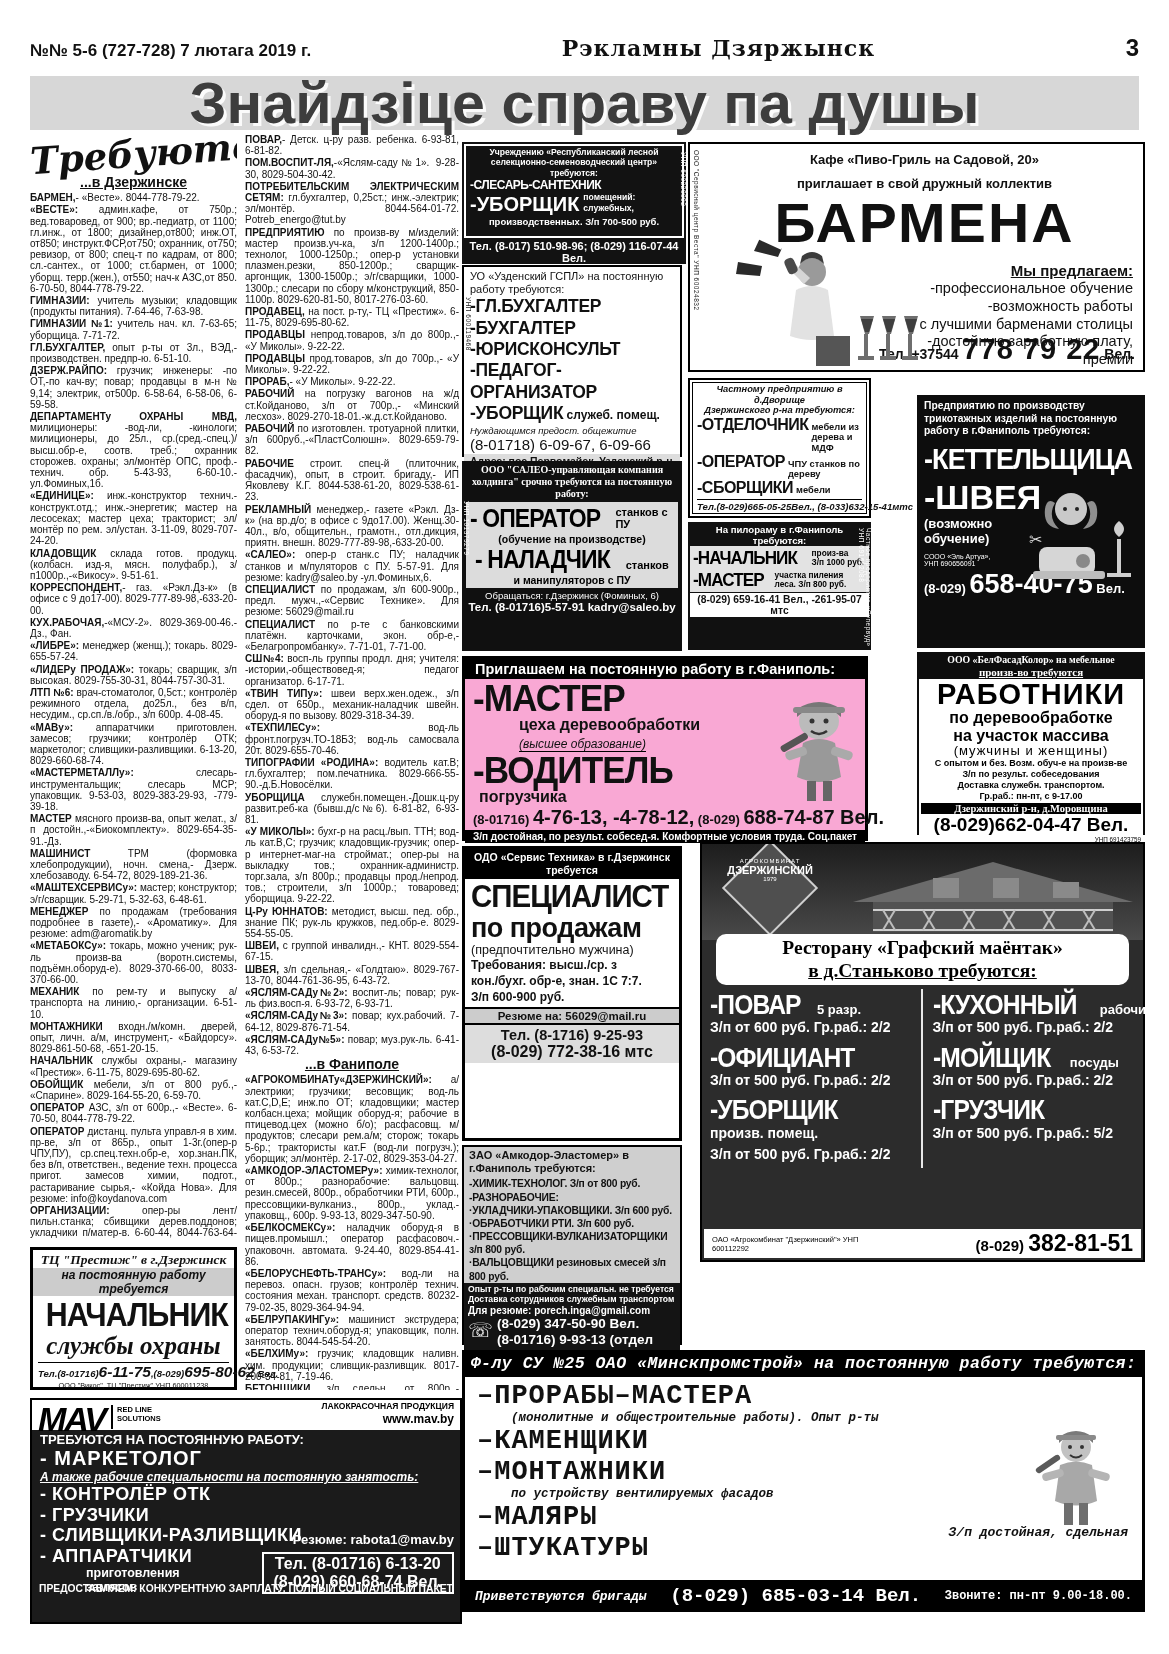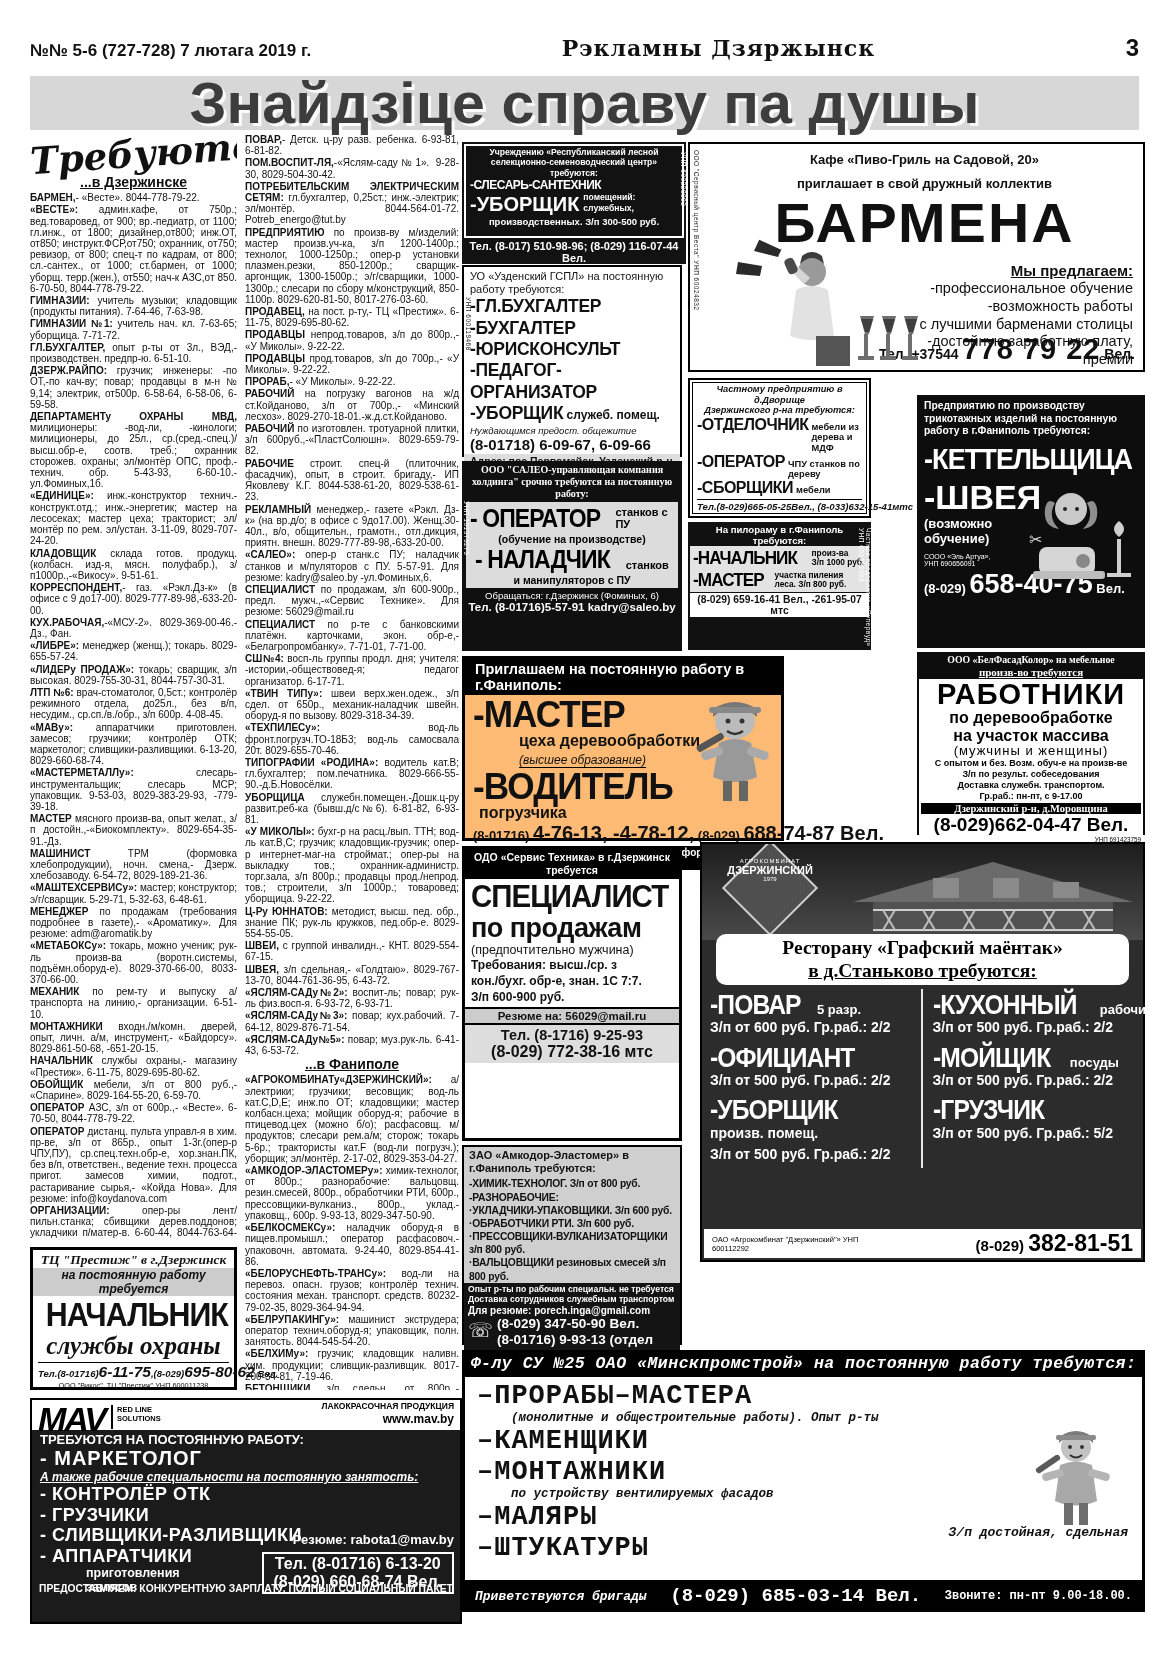--- a/index.html
+++ b/index.html
@@ -36,34 +36,34 @@
   #slesar .sm{font-size:8.6px;font-weight:bold;line-height:1.25;padding-bottom:2px;}
   #slesar .sal{font-size:9.5px;font-weight:bold;text-align:center;}
   #slesar .ph{font-size:11px;font-weight:900;text-align:center;margin-top:2px;}
   
   #uzd{left:462px;top:265px;width:220px;height:192px;border:2px solid #000;padding:3px 6px;box-sizing:border-box;}
   #uzd .org{font-size:11px;line-height:1.2;}
   #uzd .pos{font-size:17.5px;font-weight:900;line-height:1.22;letter-spacing:-.3px;}
   #uzd .last .pos{display:inline;}
   #uzd .last .sm{font-size:12px;font-weight:bold;}
   #uzd .note{font-size:9.5px;font-style:italic;margin-top:1px;}
-  #uzd .ph{font-size:15px;font-weight:700;}
+  #uzd .ph{font-size:15px;font-weight:400;}
   #uzd .addr{font-size:10.5px;font-weight:bold;background:#ddd;margin:1px -6px -3px;padding:1px 6px;}
   
   #saleo{left:462px;top:461px;width:220px;height:190px;background:#101010;color:#fff;padding:3px 4px;box-sizing:border-box;}
   #saleo .org{font-family:"Liberation Serif",serif;font-size:10px;font-weight:bold;text-align:center;line-height:1.2;}
   #saleo .panel{background:#dcdcdc;color:#000;margin:2px 0;padding:2px 4px;}
   #saleo .row{display:flex;align-items:flex-end;gap:4px;justify-content:center;}
   #saleo .big{font-size:25px;font-weight:900;letter-spacing:-1px;transform:scaleX(.92);transform-origin:left;white-space:nowrap;}
   #saleo .sm{font-size:11px;font-weight:900;padding-bottom:3px;}
   #saleo .nt{font-size:10.5px;font-weight:900;text-align:center;}
   #saleo .contact{font-size:9.5px;text-align:center;}
   #saleo .ph{font-size:11.5px;font-weight:900;text-align:center;}
   
-  #master{left:462px;top:656px;width:322px;height:185px;border:3px solid #000;box-sizing:border-box;background:#fdba74;}
+  #master{left:462px;top:656px;width:406px;height:185px;border:3px solid #000;box-sizing:border-box;background:#f9a8d4;}
   #master .ban{background:#000;color:#fff;font-size:14.5px;font-weight:900;padding:2px 10px;}
   #master .big{font-size:37px;font-weight:900;letter-spacing:-1px;line-height:1;transform:scaleX(.95);transform-origin:left;white-space:nowrap;}
   #master .sub{font-size:16px;font-weight:bold;margin-left:46px;line-height:1.05;}
   #master .nt{font-size:12px;font-style:italic;margin-left:46px;border-bottom:1px solid #000;display:inline-block;line-height:1.1;}
   #master .body{padding:1px 8px;}
   #master .ph{font-size:13px;font-weight:bold;white-space:nowrap;}
   #master .ph b{font-size:20px;font-weight:900;}
   #master .foot{background:#000;color:#fff;font-size:10px;font-weight:bold;padding:1px 8px;}
   
   #spec{left:462px;top:846px;width:220px;height:295px;border:3px solid #000;box-sizing:border-box;}
@@ -289,21 +289,21 @@
   </div>
 
   <div id="slesar" class="abs">
     <div class="inner">
       <div class="org">Учреждению «Республиканский лесной селекционно-семеноводческий центр» требуются:</div>
       <div class="pos1">-СЛЕСАРЬ-САНТЕХНИК</div>
       <div class="row">
         <span class="pos2">-УБОРЩИК</span>
         <span class="sm">помещений: служебных,</span>
       </div>
-      <div class="sal">производственных. З/п 300-500 руб.</div>
+      <div class="sal">производственных. З/п 700-500 руб.</div>
     </div>
     <div class="ph">Тел. (8-017) 510-98-96; (8-029) 116-07-44 Вел.</div>
     <span class="vtext abs" style="right:-1px;top:10px;color:#fff;">УНП 600228892</span>
   </div>
 
   <div id="uzd" class="abs">
     <div class="org">УО «Узденский ГСПЛ» на постоянную работу требуются:</div>
     <div>
 
     <div class="pos">-ГЛ.БУХГАЛТЕР</div>

